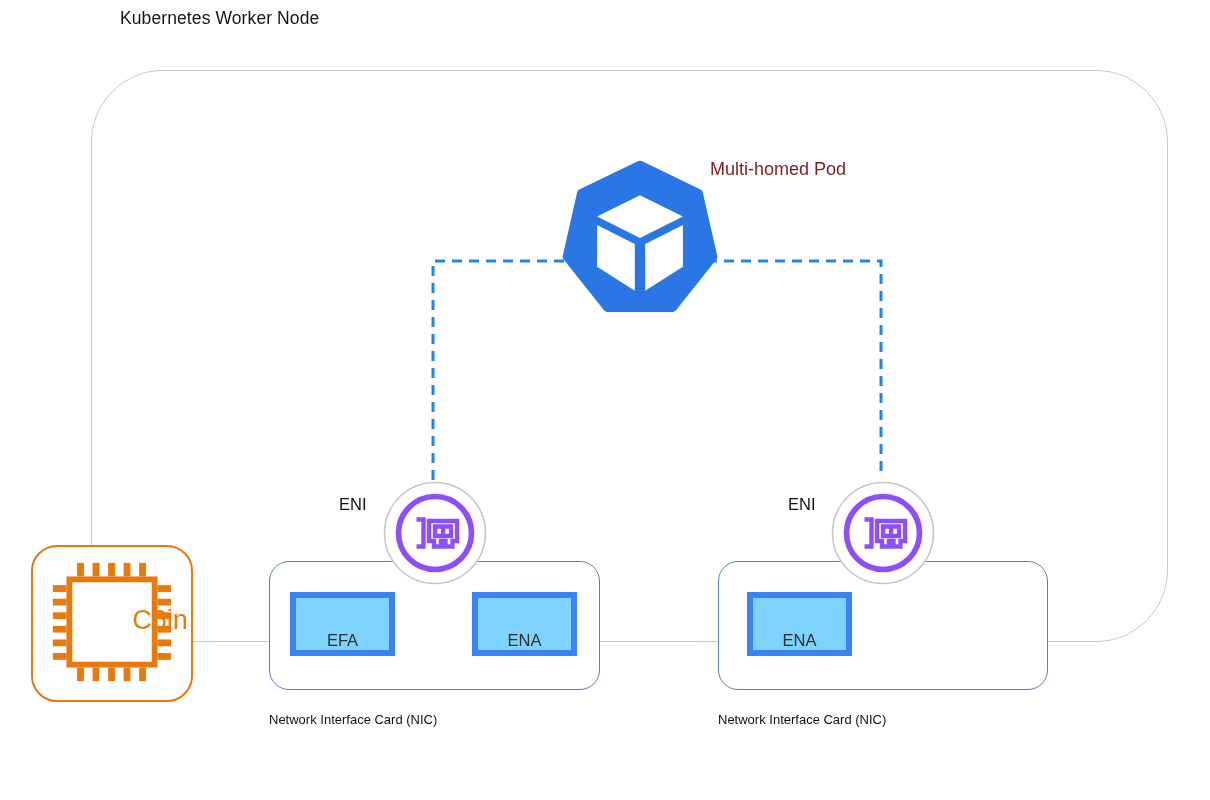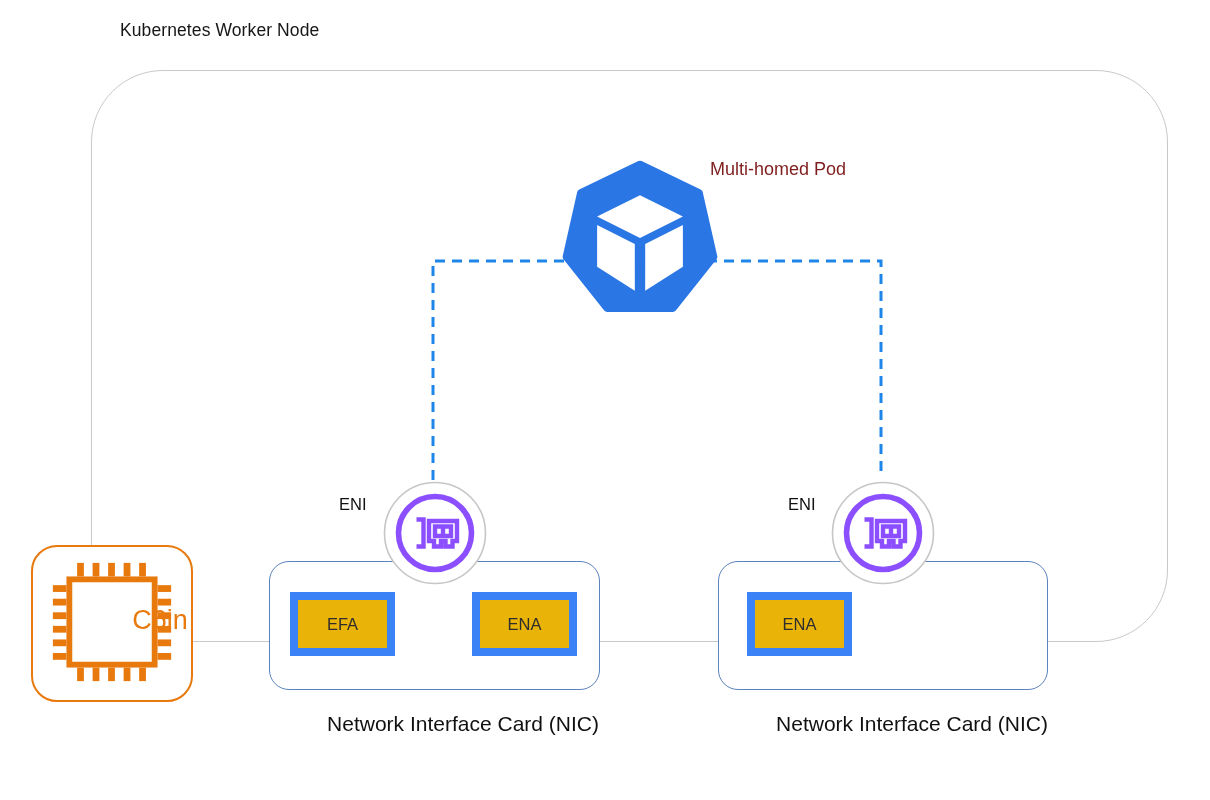--- a/index.html
+++ b/index.html
@@ -12,50 +12,50 @@
   }
   .abs{position:absolute;}
 
   
   .worker-node{
     left:91px; top:70px; width:1075px; height:570px;
     border:1.6px solid #c9c9c9; border-radius:72px;
     background:transparent;
   }
   .worker-node-title{
-    left:120px; top:20px;
+    left:120px; top:8px;
     font-size:17.5px; color:#161616; letter-spacing:.1px;
   }
 
   
   .pod-label{
     left:710px; top:159px;
     font-size:18px; color:#7f1d1d;
   }
 
   
   .nic-box{
     width:329px; height:127px; top:561px;
     background:#ffffff;
     border:1.6px solid #5a82bb; border-radius:20px;
   }
   .nic-left{left:269px;}
   .nic-right{left:718px; width:328px;}
   .nic-label{
-    top:712px; width:330px; text-align:right;
-    font-size:21px; color:#111111;
+    top:712px; width:330px; text-align:left;
+    font-size:13px; color:#111111;
   }
   .nic-label-left{left:269px;}
   .nic-label-right{left:718px;}
 
   
   .slot{
     width:105px; height:64px; top:592px;
-    background:#eab308; border:8px solid #3b82f6;
-    display:flex; align-items:center; justify-content:center;
+    background:#7dd3fc; border:6px solid #3b82f6;
+    display:flex; align-items:flex-end; justify-content:center;
     font-size:16.5px; color:#2e2e2e; box-sizing:border-box;
   }
   .slot-efa{left:290px;}
   .slot-ena-left{left:472px;}
   .slot-ena-right{left:747px;}
 
   
   .eni-label{
     top:495px; font-size:16.5px; color:#111111;text-align:center;
   }

